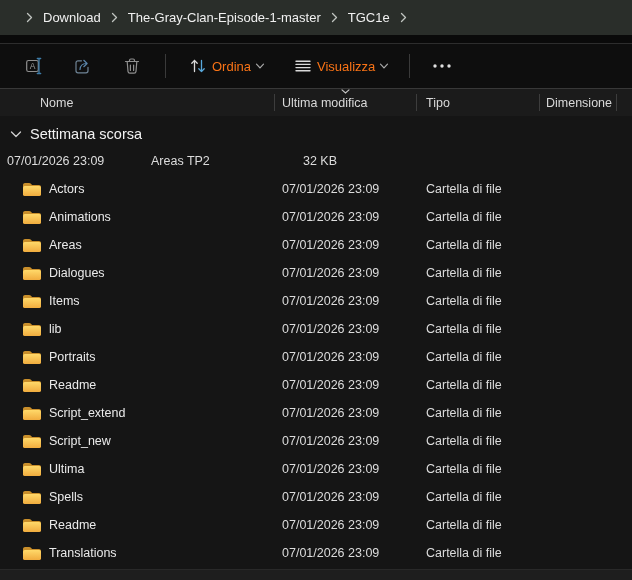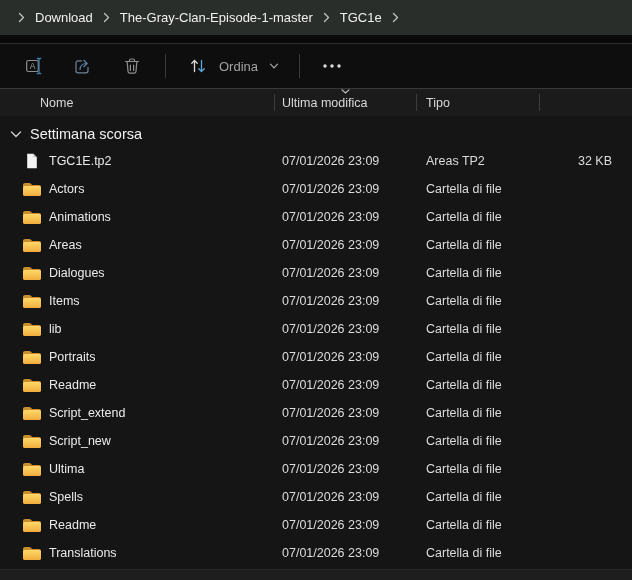--- a/index.html
+++ b/index.html
@@ -1,36 +1,36 @@
 <!DOCTYPE html>
 <html><head>
 <meta charset="utf-8">
 <style>
   html,body{margin:0;padding:0;background:#000;}
   .window{position:relative;width:632px;height:580px;background:#151515;overflow:hidden;
           font-family:"Liberation Sans",sans-serif;color:#e6e6e6;}
 
   
   .titlebar{position:absolute;top:0;left:0;width:632px;height:35px;background:#2a2e2a;
-            display:flex;align-items:center;padding-left:14px;box-sizing:border-box;}
+            display:flex;align-items:center;padding-left:22px;box-sizing:border-box;}
   .crumb{background:none;border:none;color:#f0f0f0;font-size:13px;font-family:inherit;
          padding:2px 6px;border-radius:4px;white-space:nowrap;cursor:default;}
   .crumb-chevron{display:inline-flex;align-items:center;margin:0 4px;background:none;border:none;padding:0;}
 
   
   .tb-gap{position:absolute;top:35px;left:0;width:632px;height:8px;background:#0a0a0a;
           border-bottom:1px solid #2d2d2d;box-sizing:content-box;}
 
   
   .toolbar{position:absolute;top:44px;left:0;width:632px;height:44px;background:#0e0e0e;
            display:flex;align-items:center;padding-left:16px;box-sizing:border-box;}
   .iconbtn{width:36px;height:32px;display:flex;align-items:center;justify-content:center;
            background:none;border:none;border-radius:4px;margin-right:13px;padding:0;}
   .vdiv{width:1px;height:24px;background:#3a3a3a;margin:0 12px 0 2px;flex:none;}
-  .labelbtn{display:flex;align-items:center;gap:11px;background:none;border:none;color:#a3a3a3;
+  .labelbtn{display:flex;align-items:center;gap:4px;background:none;border:none;color:#f97316;
             font-size:13px;font-family:inherit;padding:6px 10px;border-radius:4px;margin-right:8px;}
   .labelbtn .lbl{white-space:nowrap;}
 
   
   .colheaders{position:absolute;top:88px;left:0;width:632px;height:28px;background:#1b1b1b;
               border-top:1px solid #383838;display:flex;box-sizing:border-box;
               font-size:12.5px;color:#d9d9d9;}
   .col{display:flex;align-items:center;position:relative;box-sizing:border-box;background:none;
        border:none;color:inherit;font:inherit;padding:0;text-align:left;}
   .c-name{width:275px;padding-left:40px;}
@@ -151,20 +151,33 @@
         </svg>
       </span>
       <span class="lbl">Ordina</span>
       <span class="icon" style="width:10px;height:6px">
         <svg width="10" height="6" viewBox="0 0 10 6" fill="none" stroke="#a8a8a8" stroke-width="1.2" stroke-linecap="round">
             <path d="M1.5 1.2 L5 4.8 8.5 1.2"></path>
           </svg>
       </span>
     </button>
 
+    <button class="labelbtn">
+      <span class="icon" style="width:20px;height:20px">
+        <svg width="20" height="20" viewBox="0 0 20 20" fill="none" stroke="#dadada" stroke-width="1.4" stroke-linecap="round">
+          <path d="M3 5.2 h14 M3 8.4 h14 M3 11.6 h14 M3 14.8 h14"></path>
+        </svg>
+      </span>
+      <span class="lbl">Visualizza</span>
+      <span class="icon" style="width:10px;height:6px">
+        <svg width="10" height="6" viewBox="0 0 10 6" fill="none" stroke="#a8a8a8" stroke-width="1.2" stroke-linecap="round">
+            <path d="M1.5 1.2 L5 4.8 8.5 1.2"></path>
+          </svg>
+      </span>
+    </button>
 
     <div class="vdiv"></div>
 
     <button class="iconbtn" style="margin-left:2px">
       <span class="icon" style="width:18px;height:4px">
         <svg width="18" height="4" viewBox="0 0 18 4">
             <circle cx="2" cy="2" r="1.7" fill="#e0e0e0"></circle>
             <circle cx="9" cy="2" r="1.7" fill="#e0e0e0"></circle>
             <circle cx="16" cy="2" r="1.7" fill="#e0e0e0"></circle>
           </svg>
@@ -183,42 +196,37 @@
             <path d="M1 0.8 L4.5 4 8 0.8"></path>
           </svg>
       </span>
       <span>Ultima modifica</span>
       <span class="hdr-divider"></span>
     </button>
     <button class="col c-type">
       <span>Tipo</span>
       <span class="hdr-divider"></span>
     </button>
+    <button class="col c-size">
+      <span>Dimensione</span>
+      <span class="hdr-divider"></span>
+    </button>
   </div>
 
   <div class="content">
     <button class="group-header">
       <span class="icon" style="width:12px;height:7px">
         <svg width="12" height="7" viewBox="0 0 12 7" fill="none" stroke="#cfcfcf" stroke-width="1.3" stroke-linecap="round" stroke-linejoin="round">
             <path d="M1.5 1 L6 5.5 10.5 1"></path>
           </svg>
       </span>
       <span>Settimana scorsa</span>
     </button>
     <div>
   <div class="row">
-    <div class="cell name">
-
-      <span class="icon" style="display: inline-flex;">
-        <svg width="20" height="16" viewBox="0 0 20 16">
-                <use href="#sym-file"></use>
-              </svg>
-      </span>
-      <span class="txt">TGC1E.tp2</span>
-    </div>
     <div class="cell date">07/01/2026 23:09</div>
     <div class="cell type">Areas TP2</div>
     <div class="cell size">32 KB</div>
   </div>
 
   <div class="row">
     <div class="cell name">
       <span class="icon" style="display: inline-flex;">
         <svg width="20" height="16" viewBox="0 0 20 16">
                 <use href="#sym-folder"></use>

